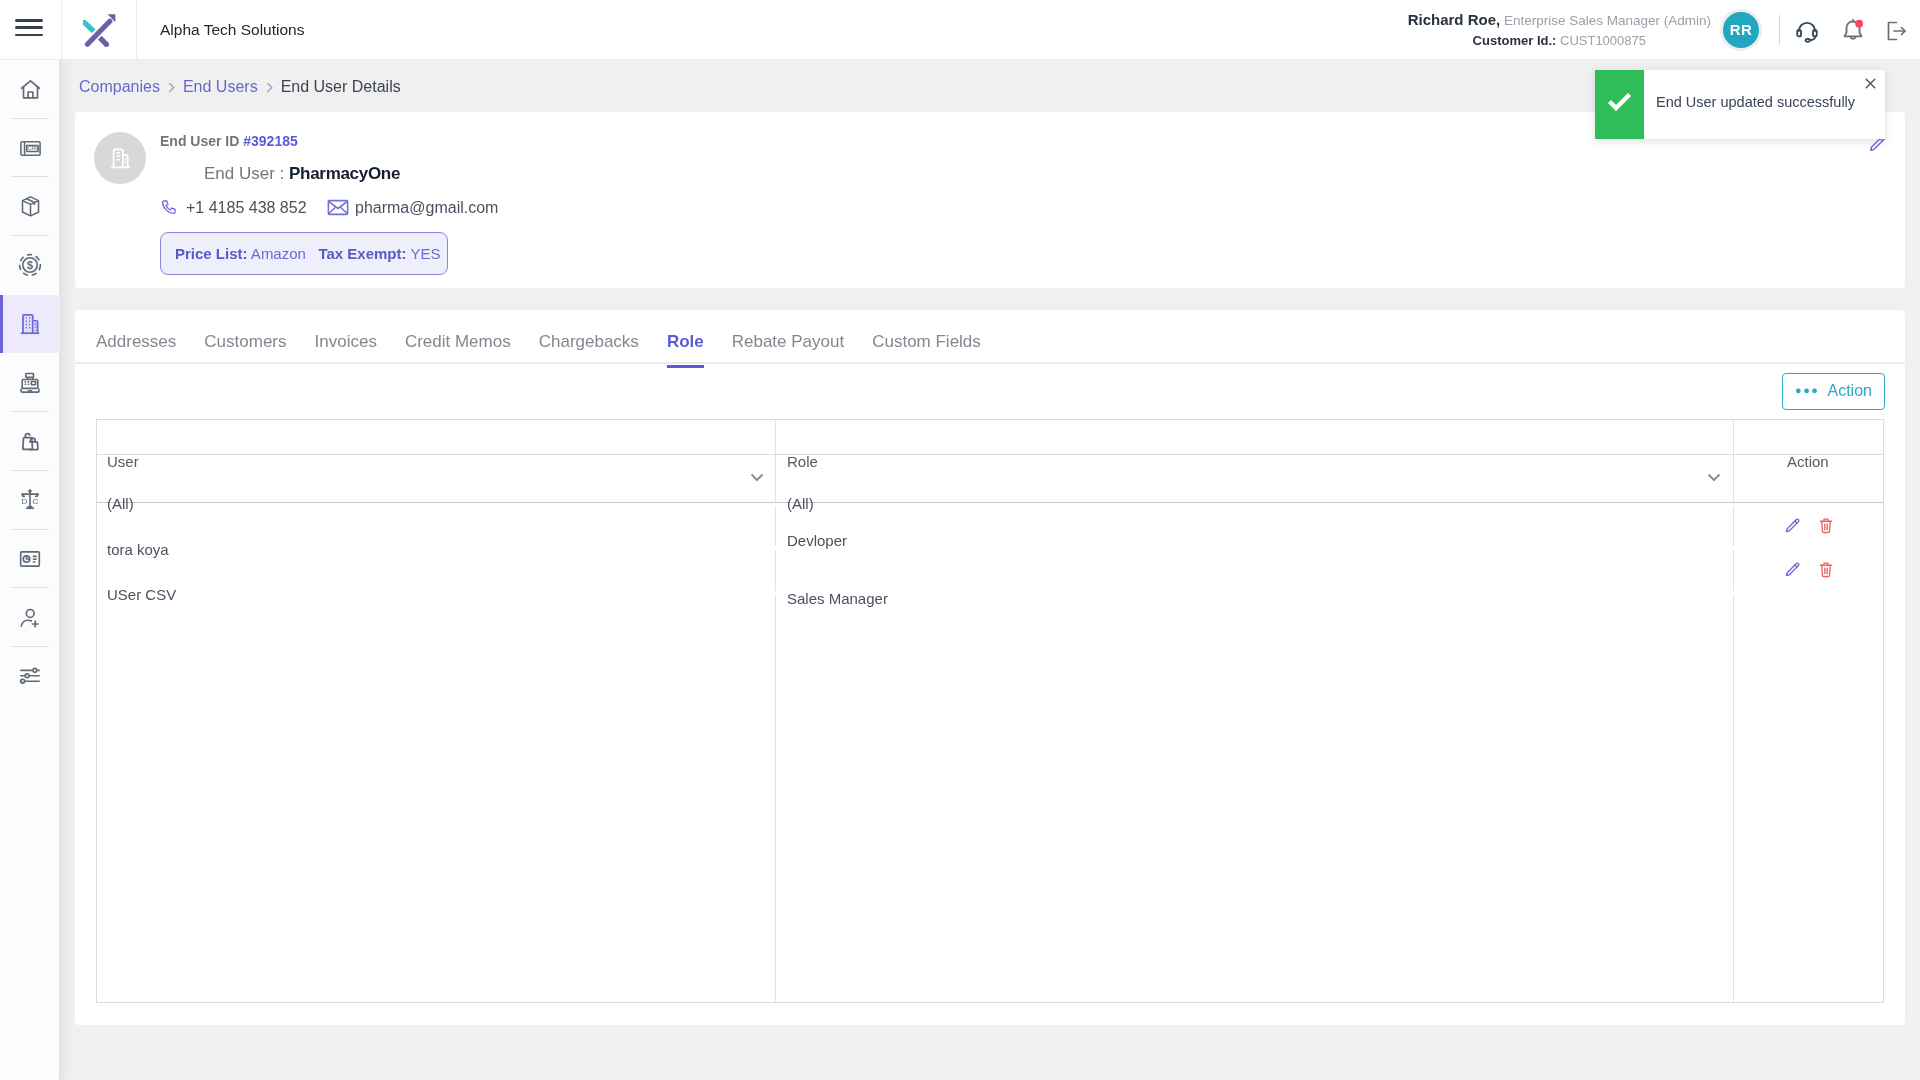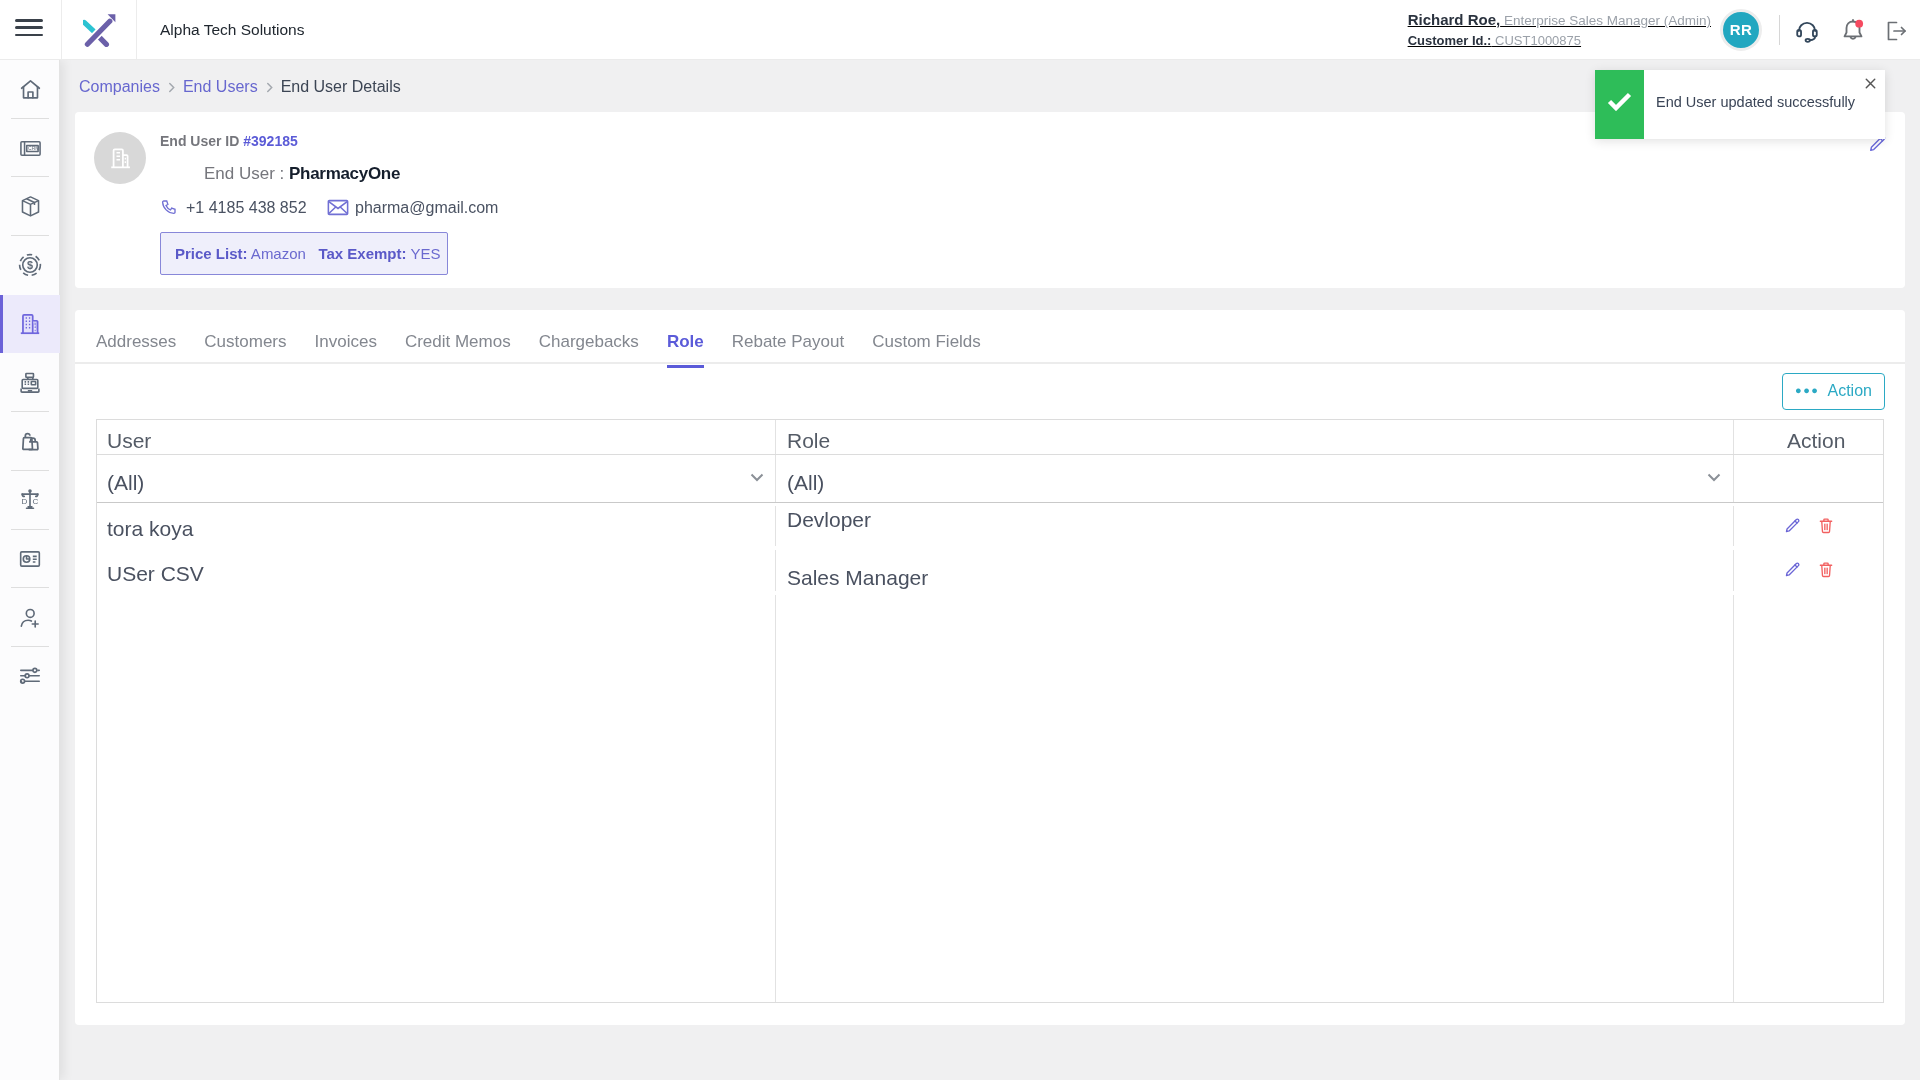--- a/index.html
+++ b/index.html
@@ -4,21 +4,21 @@
 <style>
 * { margin:0; padding:0; box-sizing:border-box; }
 html,body { width:1920px; height:1080px; font-family:"Liberation Sans", sans-serif; background:#f0f0f1; overflow:hidden; }
 
 
 #header { position:absolute; left:0; top:0; width:1920px; height:60px; background:#fff; border-bottom:1px solid #ebebeb; z-index:20; }
 #hamburger { position:absolute; left:15px; top:19px; width:28px; height:22px; }
 #hamburger span { display:block; height:2.5px; background:#3a414a; border-radius:2px; margin-bottom:4.8px; }
 #logobox { position:absolute; left:61px; top:0; width:76px; height:59px; border-left:1px solid #ececec; border-right:1px solid #ececec; }
 #brand { position:absolute; left:160px; top:0; height:42px; line-height:59px; font-size:15.5px; font-weight:normal; color:#20272f; }
-#userblock { position:absolute; right:209px; top:11px; text-align:left;text-decoration:underline; }
+#userblock { position:absolute; right:209px; top:11px; text-align:center; }
 #userblock .l1 { font-size:13.5px; color:#9ba1a9; }
 #userblock .l1 b { font-size:15px; color:#2a323e; }
 #userblock .l2 { font-size:13px; color:#9ba1a9; margin-top:5px; }
 #userblock .l2 b { color:#2a323e; }
 #avatar { position:absolute; left:1720px; top:9px; width:42px; height:42px; border-radius:50%; background:#22a7c0; border:3px solid #ededed; color:#fff; font-size:15px; font-weight:bold; text-align:center; line-height:36px; letter-spacing:0.5px; }
 #hdivide { position:absolute; left:1779px; top:15px; width:1px; height:30px; background:#d6d6d6; }
 
 
 #sidebar { position:absolute; left:0; top:60px; width:60px; height:1020px; background:#fcfcfd; border-right:1px solid #e3e3e3; box-shadow:4px 0 10px rgba(0,0,0,0.07); z-index:10; }
 .sbitem { position:relative; width:60px; height:58.7px; display:flex; align-items:center; justify-content:center; }
@@ -36,37 +36,37 @@
 #card1 { top:112px; height:176px; }
 #card2 { top:310px; height:715px; }
 
 
 #avatar2 { position:absolute; left:94px; top:132px; width:52px; height:52px; border-radius:50%; background:#d8d8d8; display:flex; align-items:center; justify-content:center; }
 .row1 { position:absolute; left:160px; top:133px; font-size:14px; color:#75767c; font-weight:bold; }
 .row1 .num { color:#5b5bd7; }
 .row2 { position:absolute; left:160px; top:164px; font-size:17px; color:#75767c;margin-left:44px; }
 .row2 b { color:#151e2c; letter-spacing:-0.3px; }
 .row3 { position:absolute; left:160px; top:198px; font-size:16px; color:#4a5262; }
-#pricebox { position:absolute; left:160px; top:232px; width:288px; height:43px; background:#efeffb; border:1px solid #8887d9; border-radius:2px; font-size:15px; line-height:41px; color:#6a69cf; padding-left:14px; white-space:nowrap; }
+#pricebox { position:absolute; left:160px; top:232px; width:288px; height:43px; background:#efeffb; border:1px solid #8887d9; border-radius:8px; font-size:15px; line-height:41px; color:#6a69cf; padding-left:14px; white-space:nowrap; }
 #pricebox b { color:#5a59c8; }
 #editpencil { position:absolute; left:1868px; top:134px; }
 
 
 #tabs { position:absolute; left:96px; top:311px; height:52px; font-size:17px; color:#83878f; }
 #tabs span { display:inline-block; margin-right:28px; line-height:46px;margin-top:8px; }
 #tabs .active { color:#5b5bd9; font-weight:bold; border-bottom:3px solid #5b5bd9; }
 #tabstrip { position:absolute; left:75px; top:362px; width:1830px; height:2px; background:#ececec; }
 #actionbtn { position:absolute; left:1782px; top:373px; width:103px; height:37px; border:1.5px solid #2ba9c4; border-radius:4px; color:#2ba9c4; font-size:16px; text-align:center; line-height:34px; }
 #actionbtn .dots { font-size:11px; letter-spacing:1.5px; margin-right:8px; position:relative; top:-2px; }
 
 
 #tbl { position:absolute; left:96px; top:419px; width:1788px; height:584px; border:1px solid #dcdcdc; }
 .vline { position:absolute; top:0; bottom:0; width:1px; background:#e2e2e2; }
 .hline { position:absolute; left:0; right:0; height:1px; }
-.cell { position:absolute; font-size:21px; color:#4a5160; }
+.cell { position:absolute; font-size:15px; color:#4a5160;margin-top:24px; }
 .chev { position:absolute; }
 
 
 #toast { position:absolute; left:1595px; top:70px; width:290px; height:69px; background:#fff; box-shadow:0 2px 10px rgba(0,0,0,0.12); z-index:30; }
 #toast .green { position:absolute; left:0; top:0; width:49px; height:69px; background:#2ebd59; }
 #toast .msg { position:absolute; left:61px; top:24px; font-size:14.5px; color:#3a4456; white-space:nowrap; }
 </style>
 </head>
 <body>
 <div id="header">

